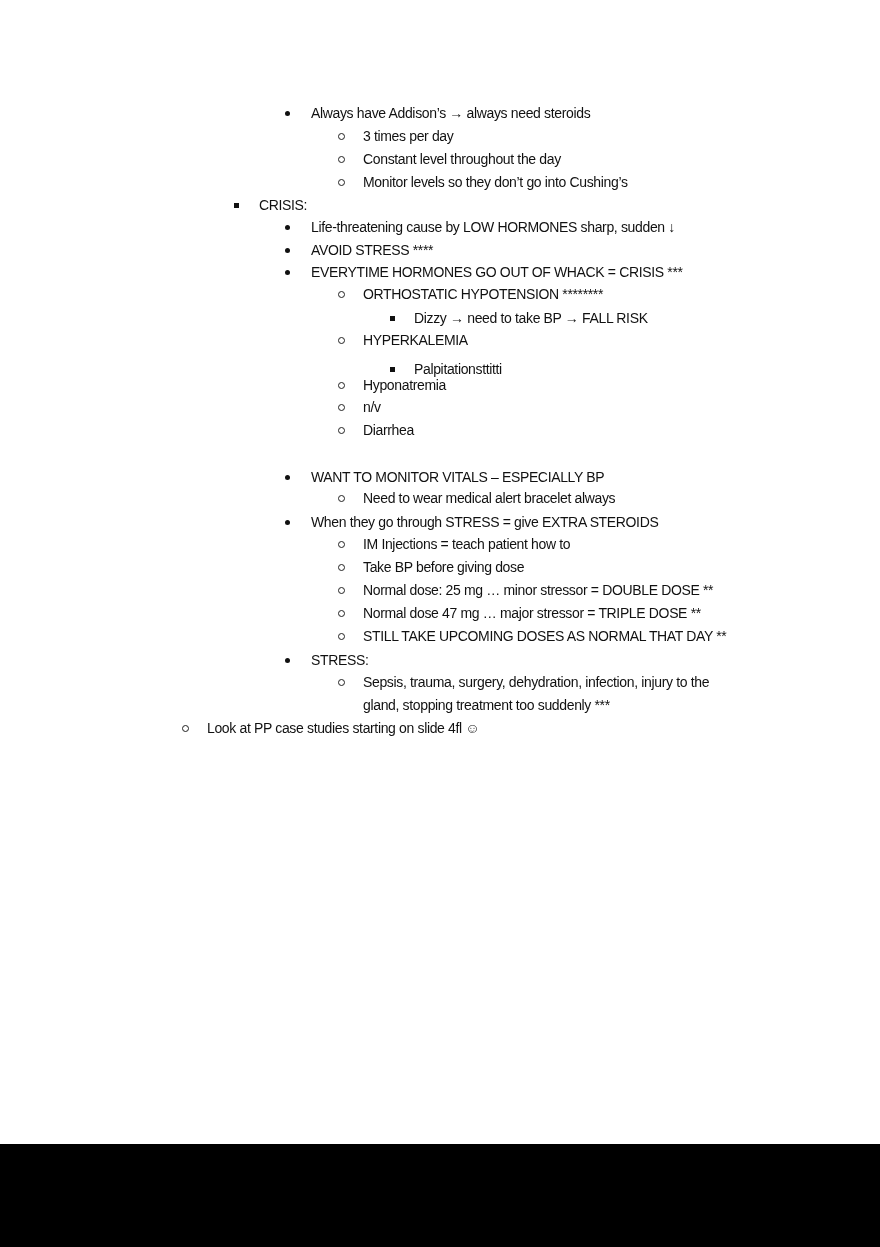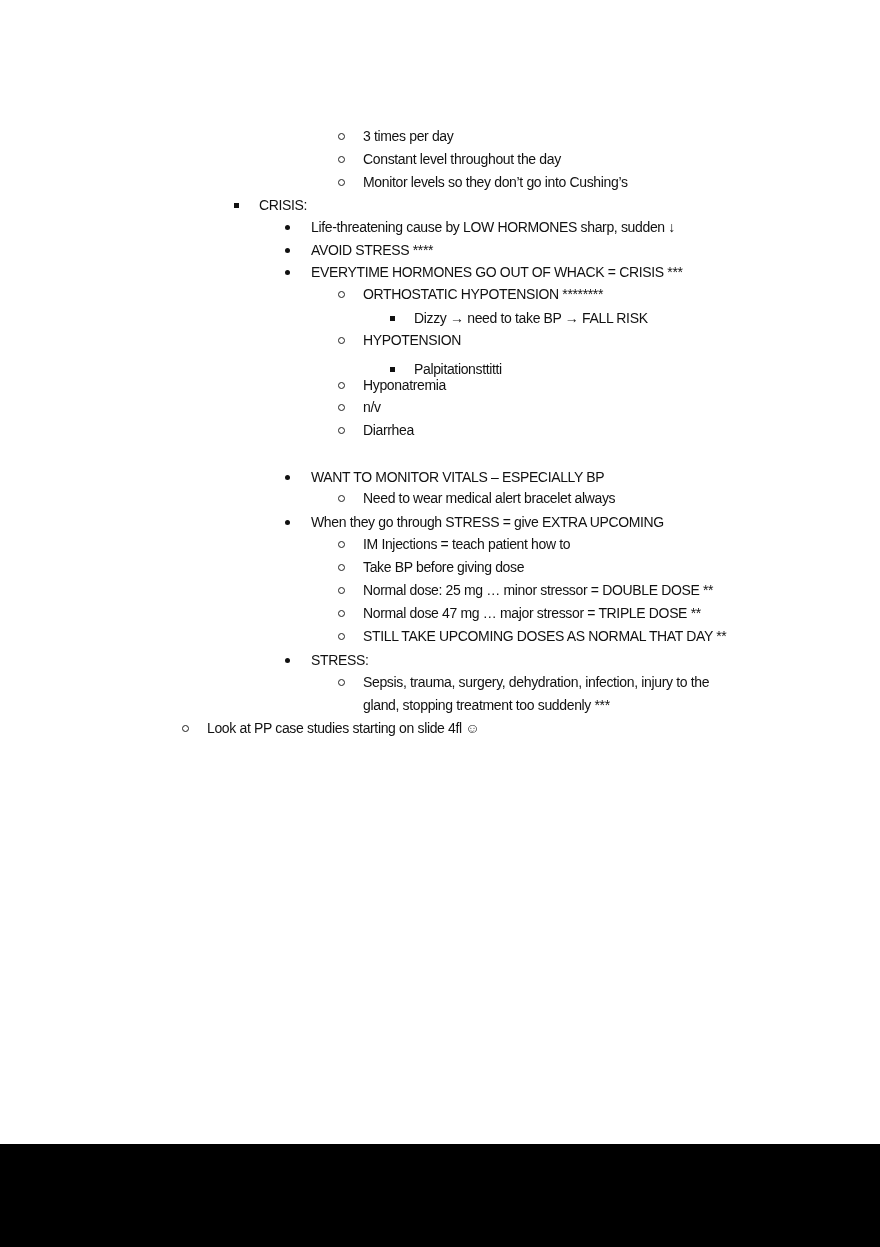--- a/index.html
+++ b/index.html
@@ -38,20 +38,24 @@
     content: ""; position: absolute; left: 0; top: 8px; width: 5px; height: 5px;
     border-radius: 50%; border: 1px solid #222; background: #fff;
   }
   .text { position: absolute; top: 0; }
 </style>
 </head>
 <body>
 
 <div class="page">
 
+  <div class="line" style="top:102px">
+    <span class="bullet disc" style="left:285px"></span>
+    <span class="text" style="left:311px">Always have Addison’s → always need steroids</span>
+  </div>
   <div class="line" style="top:125px">
     <span class="bullet circle" style="left:338px"></span>
     <span class="text" style="left:363px">3 times per day</span>
   </div>
   <div class="line" style="top:171px">
     <span class="bullet circle" style="left:338px"></span>
     <span class="text" style="left:363px">Monitor levels so they don’t go into Cushing’s</span>
   </div>
   <div class="line" style="top:148px">
     <span class="bullet circle" style="left:338px"></span>
@@ -76,21 +80,21 @@
   <div class="line" style="top:283px">
     <span class="bullet circle" style="left:338px"></span>
     <span class="text" style="left:363px">ORTHOSTATIC HYPOTENSION ********</span>
   </div>
   <div class="line" style="top:307px">
     <span class="bullet square" style="left:390px"></span>
     <span class="text" style="left:414px">Dizzy → need to take BP → FALL RISK</span>
   </div>
   <div class="line" style="top:329px">
     <span class="bullet circle" style="left:338px"></span>
-    <span class="text" style="left:363px">HYPOTENSION</span>
+    <span class="text" style="left:363px">HYPERKALEMIA</span>
   </div>
   <div class="line" style="top:358px">
     <span class="bullet square" style="left:390px"></span>
     <span class="text" style="left:414px">Palpitationsttitti</span>
   </div>
   <div class="line" style="top:374px">
     <span class="bullet circle" style="left:338px"></span>
     <span class="text" style="left:363px">Hyponatremia</span>
   </div>
   <div class="line" style="top:419px">
@@ -104,21 +108,21 @@
   <div class="line" style="top:466px">
     <span class="bullet disc" style="left:285px"></span>
     <span class="text" style="left:311px">WANT TO MONITOR VITALS – ESPECIALLY BP</span>
   </div>
   <div class="line" style="top:487px">
     <span class="bullet circle" style="left:338px"></span>
     <span class="text" style="left:363px">Need to wear medical alert bracelet always</span>
   </div>
   <div class="line" style="top:511px">
     <span class="bullet disc" style="left:285px"></span>
-    <span class="text" style="left:311px">When they go through STRESS = give EXTRA UPCOMING</span>
+    <span class="text" style="left:311px">When they go through STRESS = give EXTRA STEROIDS</span>
   </div>
   <div class="line" style="top:533px">
     <span class="bullet circle" style="left:338px"></span>
     <span class="text" style="left:363px">IM Injections = teach patient how to</span>
   </div>
   <div class="line" style="top:556px">
     <span class="bullet circle" style="left:338px"></span>
     <span class="text" style="left:363px">Take BP before giving dose</span>
   </div>
   <div class="line" style="top:579px">

